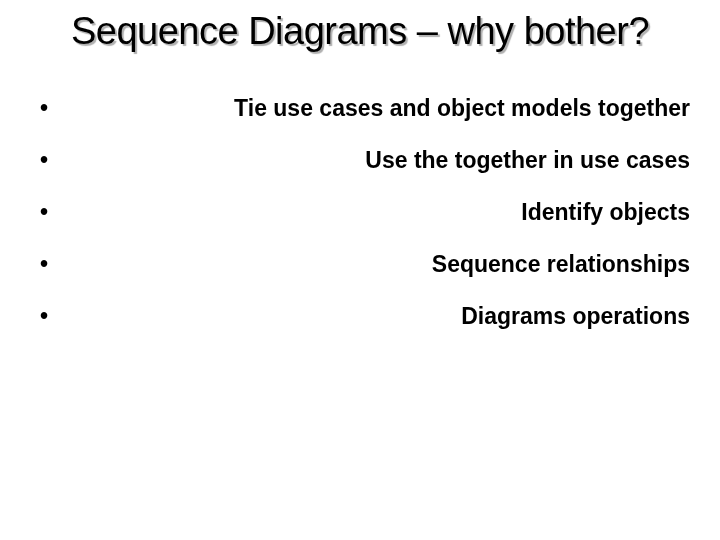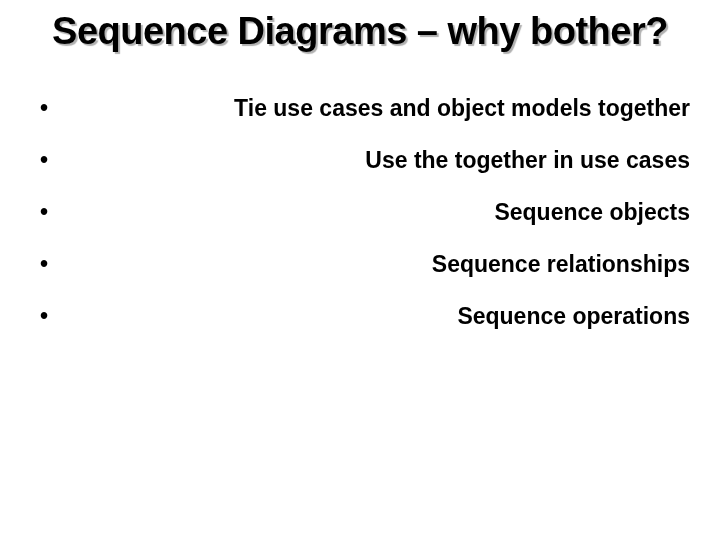--- a/index.html
+++ b/index.html
@@ -16,21 +16,21 @@
   }
   .slide {
     position: absolute;
     inset: 0;
     background: #ffffff;
   }
   .title {
     margin: 8px 20px 0 20px;
     text-align: center;
     font-family: "Liberation Sans", sans-serif;
-    font-weight: bold;
+    font-weight: normal;
     font-size: 38px;
     line-height: 46px;
     color: #000000;
     text-shadow: 2px 2px 1px #b0b0b0;
     letter-spacing: -0.5px;
     white-space: nowrap;
   }
   .bullets {
     list-style: none;
     margin: 0;
@@ -76,27 +76,27 @@
       <span class="bullet-text">Tie use cases and object models together</span>
     </li>
 
     <li class="bullet-item">
       <span class="bullet-marker">•</span>
       <span class="bullet-text">Use the together in use cases</span>
     </li>
 
     <li class="bullet-item">
       <span class="bullet-marker">•</span>
-      <span class="bullet-text">Sequence objects</span>
+      <span class="bullet-text">Identify objects</span>
     </li>
 
     <li class="bullet-item">
       <span class="bullet-marker">•</span>
       <span class="bullet-text">Sequence relationships</span>
     </li>
 
     <li class="bullet-item">
       <span class="bullet-marker">•</span>
-      <span class="bullet-text">Sequence operations</span>
+      <span class="bullet-text">Diagrams operations</span>
     </li>
 
   </ul>
 </div>
 
 </body></html>

